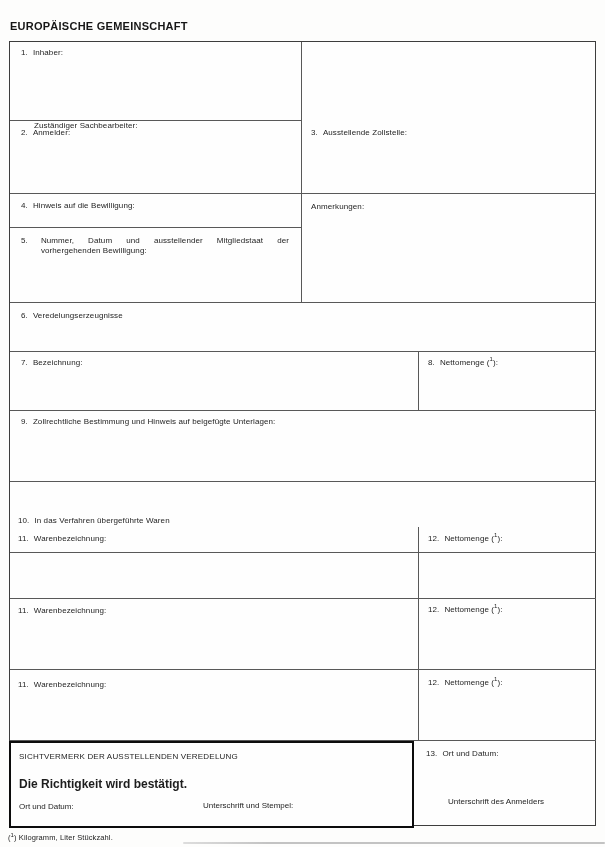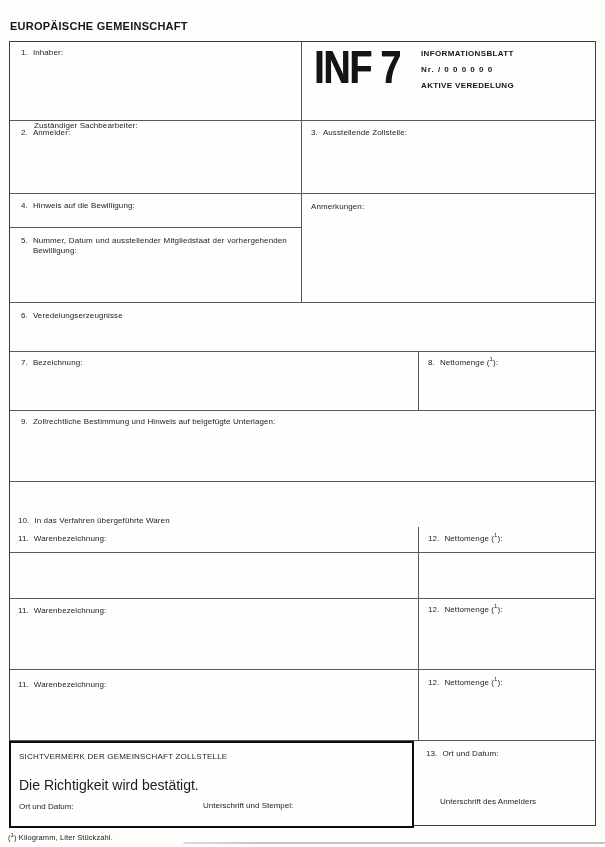--- a/index.html
+++ b/index.html
@@ -20,44 +20,44 @@
   }
   .cell{position:absolute;box-sizing:border-box;}
   .rline{border-right:1px solid #585858;}
   .bline{border-bottom:1px solid #585858;}
   .lbl{
     position:absolute;display:flex;gap:5px;
     font-size:8px;line-height:1.3;letter-spacing:.1px;color:#1d1d1d;
   }
   .lbl .num{flex:none;}
   .sublbl{position:absolute;font-size:8px;letter-spacing:.1px;color:#1d1d1d;}
-  .justify{text-align:justify;}
+  .justify{text-align:justify;margin-left:8px;}
   sup{font-size:6px;line-height:0;}
   
   .inf7-logo{
     position:absolute;left:12px;top:1px;
     font-size:47px;font-weight:900;line-height:1;letter-spacing:-1.5px;
     color:#141414;transform:scaleX(.8);transform-origin:0 0;
     text-shadow:.7px 0 0 currentColor;
   }
   .inf7-stack{
     position:absolute;left:119px;top:7px;display:flex;flex-direction:column;gap:7px;
     font-size:8px;font-weight:bold;letter-spacing:.35px;color:#161616;
   }
   .nr-line{white-space:pre;letter-spacing:1px;}
   
   .sicht-box{
     position:absolute;left:-1px;top:699px;width:405px;height:87px;
     border:2.5px solid #0c0c0c;box-sizing:border-box;background:#fefefe;z-index:2;
   }
   .sicht-box .t1{position:absolute;left:8px;top:9px;font-size:8px;letter-spacing:.2px;}
-  .sicht-box .t2{position:absolute;left:8px;top:34px;font-size:14px;}
+  .sicht-box .t2{position:absolute;left:8px;top:34px;font-size:12px;font-weight:bold;}
   .sicht-box .t3{position:absolute;left:8px;top:59px;font-size:8px;}
   .sicht-box .t4{position:absolute;left:158px;top:58px;font-size:8px;padding-left:34px;}
-  .sig-label{position:absolute;left:26px;top:56px;font-size:8px;}
+  .sig-label{position:absolute;left:34px;top:56px;font-size:8px;}
   .footnote{
     position:absolute;left:8px;top:833px;font-size:7.5px;letter-spacing:.1px;color:#222;
   }
   .scan-artifact{
     position:absolute;left:183px;top:842px;width:422px;height:2px;
     background:linear-gradient(to right,#ddd,#c3c3c3 20%,#c3c3c3);
     border-radius:1px;
   }
 </style>
 </head>
@@ -67,28 +67,20 @@
 
 <div class="form">
 
   <div class="cell rline bline" style="left:0;top:0;width:292px;height:79px;">
     <div class="lbl" style="left:11px;top:6px;">
       <span class="num">1.</span>
       <span>Inhaber:</span>
     </div>
     <div class="sublbl" style="left:24px;top:79px;">Zuständiger Sachbearbeiter:</div>
   </div>
-  <div class="cell bline" style="left:292px;top:0;width:294px;height:79px;">
-    <div class="inf7-logo">INF 7</div>
-    <div class="inf7-stack">
-      <span>INFORMATIONSBLATT</span>
-      <span class="nr-line">Nr. / 0 0 0 0 0 0</span>
-      <span>AKTIVE VEREDELUNG</span>
-    </div>
-  </div>
 
   <div class="cell rline bline" style="left:0;top:79px;width:292px;height:73px;">
     <div class="lbl" style="left:11px;top:7px;">
       <span class="num">2.</span>
       <span>Anmelder:</span>
     </div>
   </div>
   <div class="cell bline" style="left:292px;top:79px;width:294px;height:73px;">
     <div class="lbl" style="left:9px;top:7px;">
       <span class="num">3.</span>
@@ -181,21 +173,21 @@
     </div>
   </div>
   <div class="cell bline" style="left:409px;top:628px;width:177px;height:71px;">
     <div class="lbl" style="left:9px;top:8px;">
       <span class="num">12.</span>
       <span><span>Nettomenge (</span><sup>1</sup><span>):</span></span>
     </div>
   </div>
 
   <div class="sicht-box">
-    <div class="t1">SICHTVERMERK DER GEMEINSCHAFT ZOLLSTELLE</div>
+    <div class="t1">SICHTVERMERK DER AUSSTELLENDEN VEREDELUNG</div>
     <div class="t2">Die Richtigkeit wird bestätigt.</div>
     <div class="t3">Ort und Datum:</div>
     <div class="t4">Unterschrift und Stempel:</div>
   </div>
   <div class="cell" style="left:404px;top:699px;width:154px;height:86px;text-align:center;">
     <div class="lbl" style="left:12px;top:8px;">
       <span class="num">13.</span>
       <span>Ort und Datum:</span>
     </div>
     <div class="sig-label">Unterschrift des Anmelders</div>

